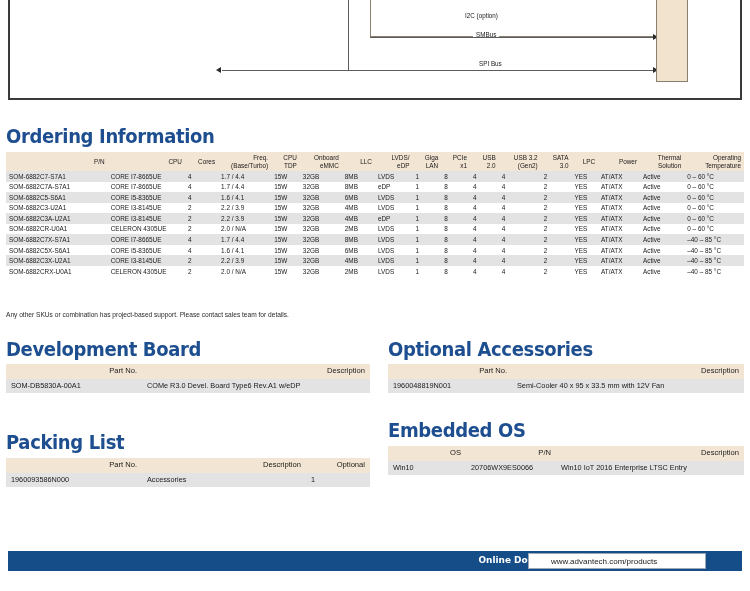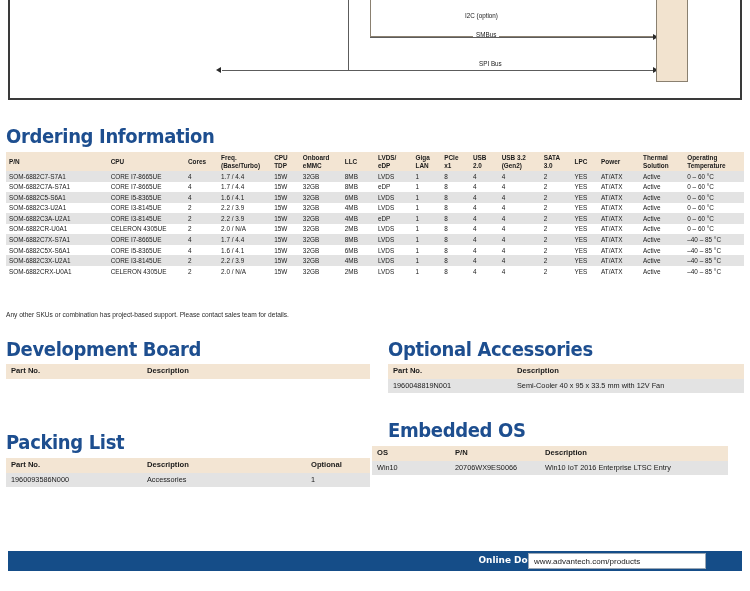--- a/index.html
+++ b/index.html
@@ -56,22 +56,22 @@
   
   .tbl {
     position: absolute;
     border-collapse: collapse;
     font-size: 6.4px;
     color: #1a1a1a;
     table-layout: fixed;
   }
   .tbl th {
     background: #f3e5d3;
-    font-weight: bold;
-    text-align: left;
+    font-weight: normal;
+    text-align: right;
     vertical-align: middle;
     padding: 2px 3px;
     line-height: 1.18;
     font-size: 6.4px;
     border: none;
   }
   .tbl td {
     padding: 1.6px 3px;
     vertical-align: middle;
     line-height: 1.15;
@@ -108,21 +108,21 @@
     transform: scaleX(0.94); transform-origin: right center;
     white-space: nowrap;
   }
   .footer-url-box {
     position: absolute; left: 528px; top: 553px;
     width: 178px; height: 16px;
     background: #ffffff; border: 1px solid #9aa7b5;
     display: flex; align-items: center;
   }
   .footer-url {
-    font-size: 8px; color: #1a1a1a; padding-left: 5px; white-space: nowrap;
+    font-size: 8px; color: #1a1a1a; padding-left: 22px; white-space: nowrap;
   }
 </style>
 </head>
 <body>
 
 <div class="page">
 
   <div class="diagram">
 
     <div class="dgm-frame" style="left:360px; top:174px; width:291px; height:91px;"></div>
@@ -404,20 +404,24 @@
         <col style="width:136px">
         <col style="width:228px">
       </colgroup>
     <thead>
       <tr>
         <th>Part No.</th>
         <th>Description</th>
       </tr>
     </thead>
     <tbody>
+        <tr>
+          <td>SOM-DB5830A-00A1</td>
+          <td>COMe R3.0 Devel. Board Type6 Rev.A1 w/eDP</td>
+        </tr>
       </tbody>
   </table>
 
   <div class="sec-head" style="left:6px; top:430px;">Packing List</div>
 
   <table class="tbl tbl2" style="left:6px; top:458px; width:364px;">
     <colgroup>
         <col style="width:136px">
         <col style="width:164px">
         <col style="width:64px">
@@ -454,21 +458,21 @@
     <tbody>
         <tr>
           <td>1960048819N001</td>
           <td>Semi-Cooler 40 x 95 x 33.5 mm with 12V Fan</td>
         </tr>
       </tbody>
   </table>
 
   <div class="sec-head" style="left:388px; top:418px;">Embedded OS</div>
 
-  <table class="tbl tbl2" style="left:372px; top:446px; width:356px;">
+  <table class="tbl tbl2" style="left:388px; top:446px; width:356px;">
     <colgroup>
         <col style="width:78px">
         <col style="width:90px">
         <col style="width:188px">
       </colgroup>
     <thead>
       <tr>
         <th>OS</th>
         <th>P/N</th>
         <th>Description</th>

